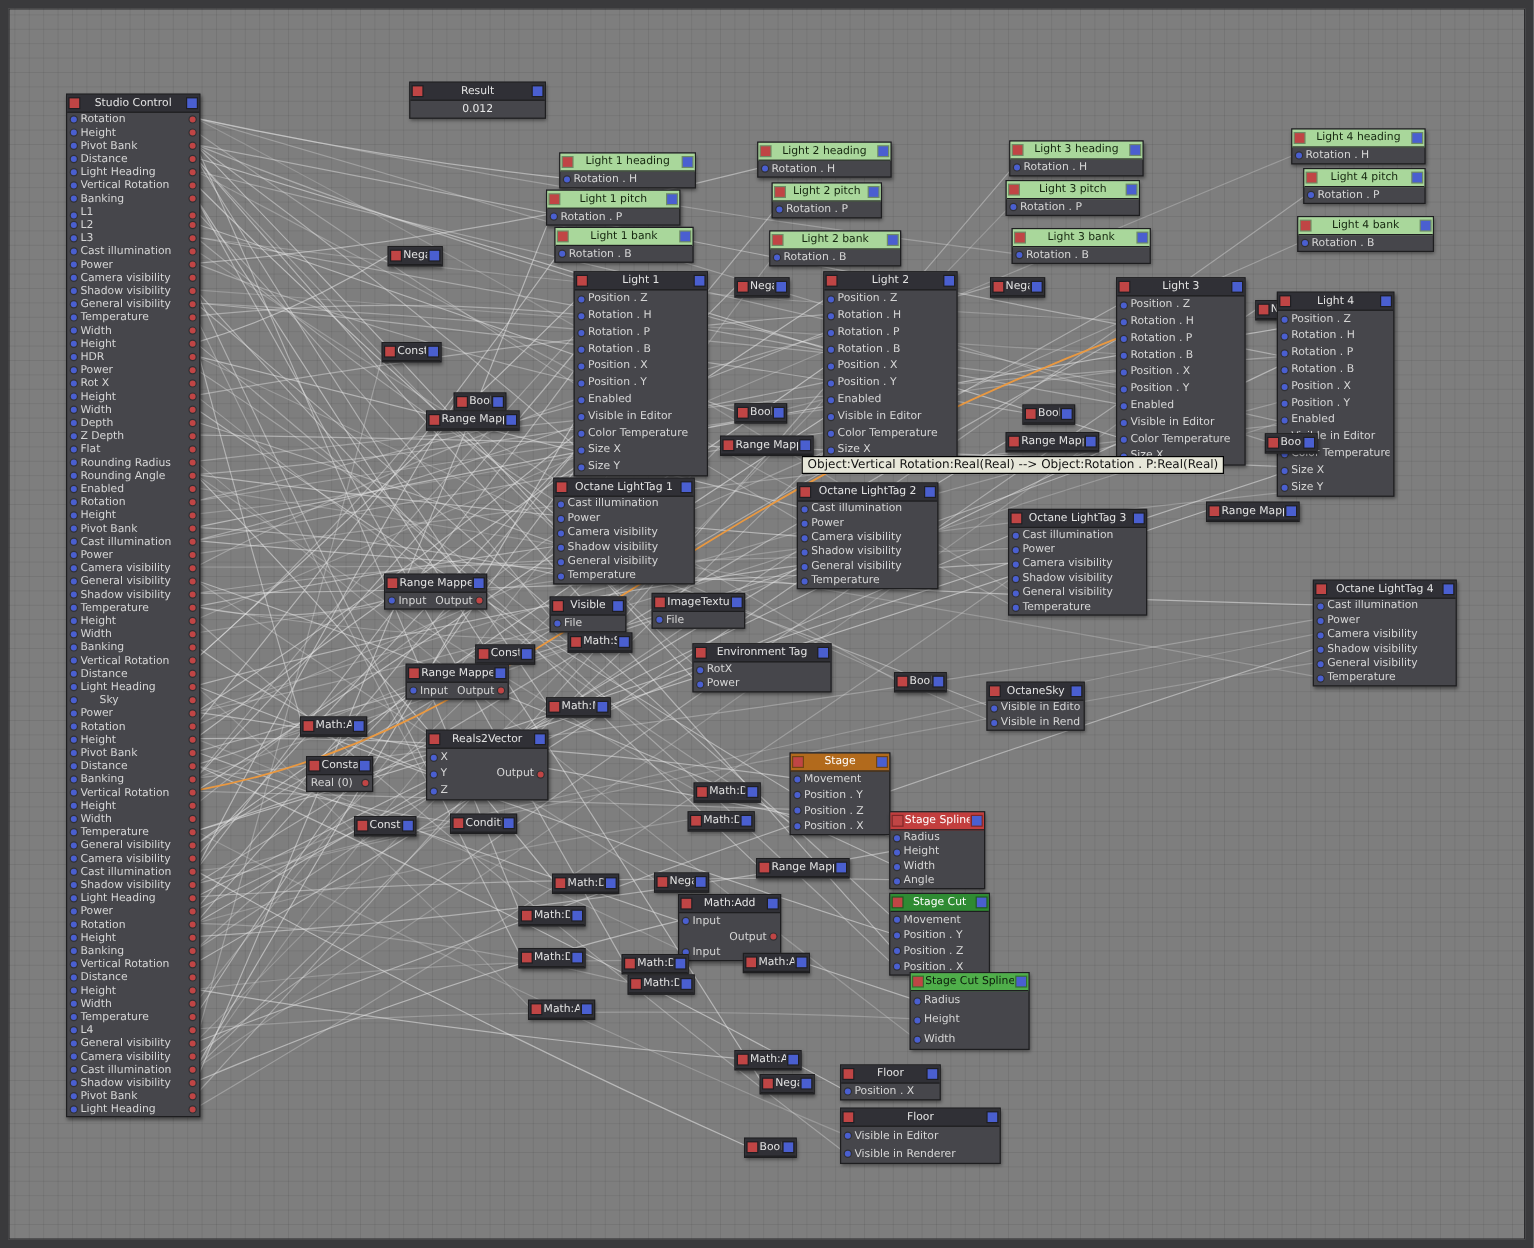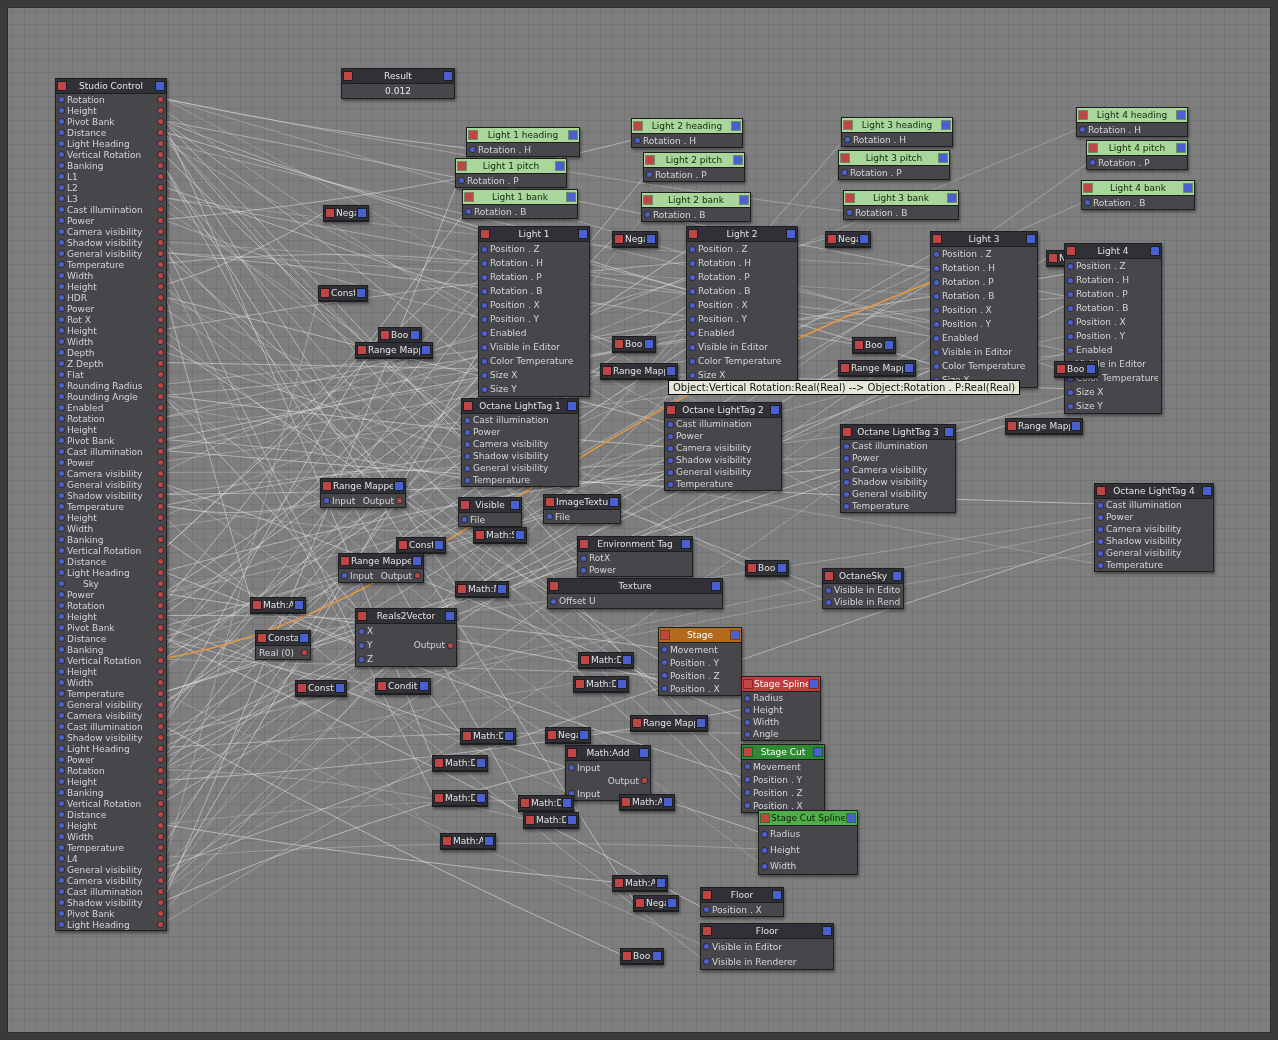--- a/index.html
+++ b/index.html
@@ -250,21 +250,21 @@
         <div class="row" style="height: 11px;">
           <span class="dot l"></span>
           <span class="lt">Vertical Rotation</span>
           <span class="dot r"></span>
         </div>
         <div class="row" style="height: 11px;">
           <span class="dot l"></span>
           <span class="lt">Banking</span>
           <span class="dot r"></span>
         </div>
-        <div class="row" style="height: 11px;">
+        <div class="row" style="height: 11px; align-items: flex-end;">
           <span class="dot l"></span>
           <span class="lt">L1</span>
           <span class="dot r"></span>
         </div>
         <div class="row" style="height: 11px;">
           <span class="dot l"></span>
           <span class="lt">L2</span>
           <span class="dot r"></span>
         </div>
         <div class="row" style="height: 11px;">
@@ -650,21 +650,21 @@
         <div class="hd">
           <span class="corner in"></span>
           <span class="title">Light 2 heading</span>
           <span class="corner out"></span>
         </div>
         <div class="row" style="height: 13px;">
           <span class="dot l"></span>
           <span class="lt">Rotation . H</span>
         </div>
       </div>
-      <div class="node s-green" style="left: 643px; top: 152px; width: 102px;">
+      <div class="node s-green" style="left: 643px; top: 152px; width: 92px;">
         <div class="hd">
           <span class="corner in"></span>
           <span class="title">Light 2 pitch</span>
           <span class="corner out"></span>
         </div>
         <div class="row" style="height: 13px;">
           <span class="dot l"></span>
           <span class="lt">Rotation . P</span>
         </div>
       </div>
@@ -1224,31 +1224,20 @@
           <span class="title">Environment Tag</span>
           <span class="corner out"></span>
         </div>
         <div class="row" style="height: 12px;">
           <span class="dot l"></span>
           <span class="lt">RotX</span>
         </div>
         <div class="row" style="height: 12px;">
           <span class="dot l"></span>
           <span class="lt">Power</span>
-        </div>
-      </div>
-      <div class="node s-obj" style="left: 547px; top: 578px; width: 176px;">
-        <div class="hd">
-          <span class="corner in"></span>
-          <span class="title">Texture</span>
-          <span class="corner out"></span>
-        </div>
-        <div class="row" style="height: 14px;">
-          <span class="dot l"></span>
-          <span class="lt">Offset U</span>
         </div>
       </div>
       <div class="node s-obj" style="left: 455px; top: 581px; width: 54px;">
         <div class="hd">
           <span class="corner in"></span>
           <span class="title">Math:Multiply</span>
           <span class="corner out"></span>
         </div>
       </div>
       <div class="node s-obj" style="left: 250px; top: 597px; width: 56px;">

